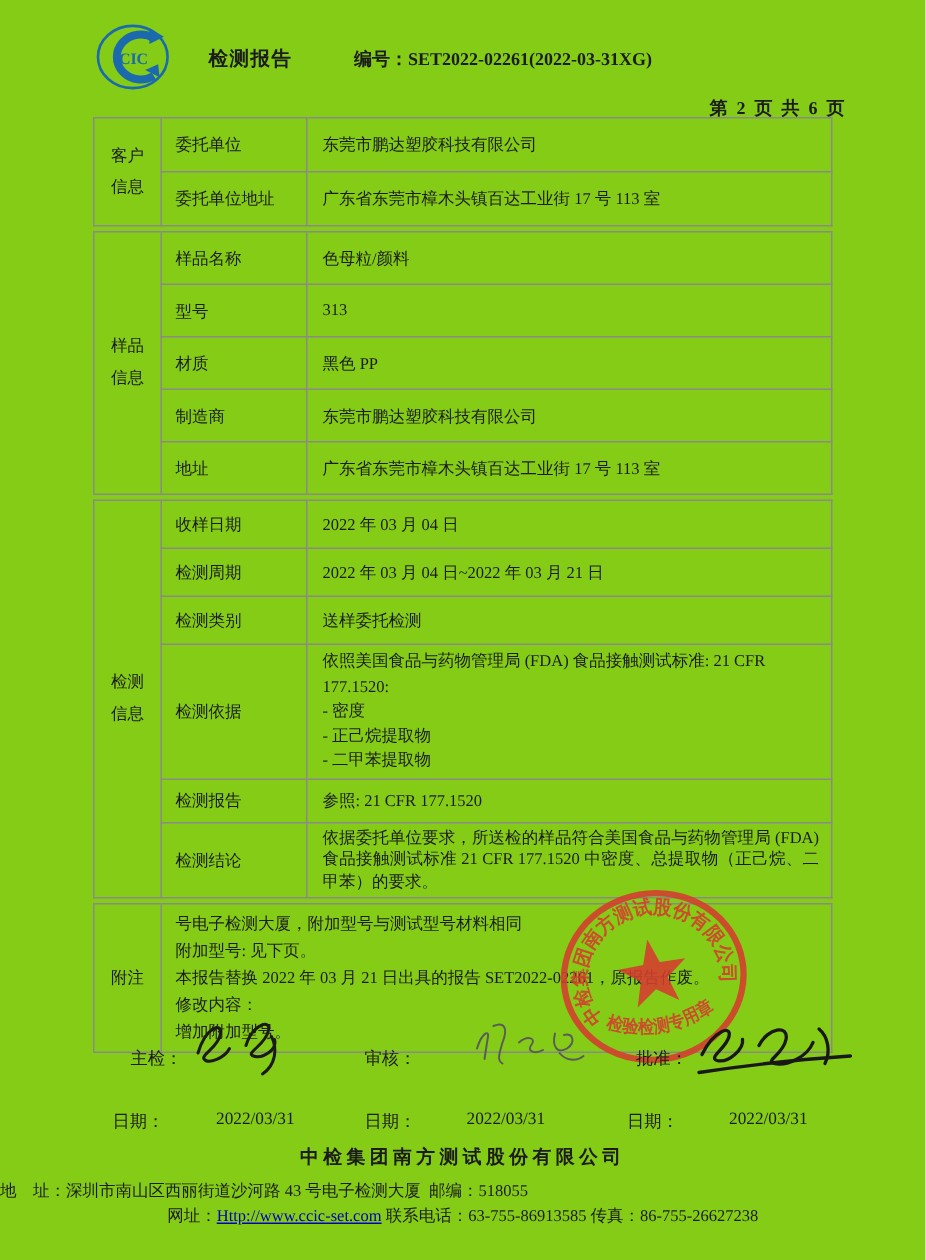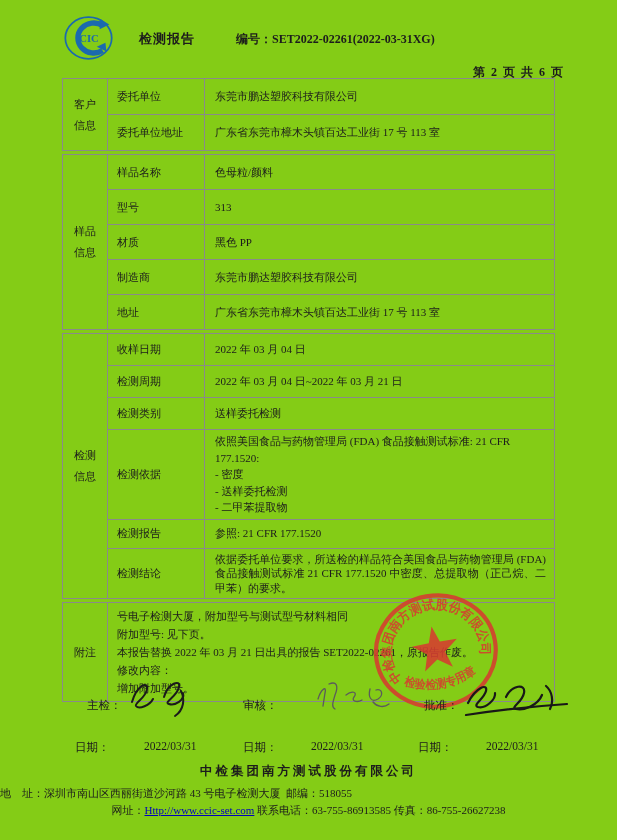--- a/index.html
+++ b/index.html
@@ -132,21 +132,21 @@
       </tr>
       <tr class="h28">
         <td class="key-cell">检测类别</td>
         <td class="val-cell">送样委托检测</td>
       </tr>
       <tr>
         <td class="key-cell">检测依据</td>
         <td class="cell-lines">
           <div>依照美国食品与药物管理局 (FDA) 食品接触测试标准: 21 CFR 177.1520:</div>
           <div>- 密度</div>
-          <div>- 送样委托检测</div>
+          <div>- 正己烷提取物</div>
           <div>- 二甲苯提取物</div>
         </td>
       </tr>
       <tr class="h25">
         <td class="key-cell">检测报告</td>
         <td class="val-cell">参照: 21 CFR 177.1520</td>
       </tr>
       <tr>
         <td class="key-cell">检测结论</td>
         <td class="concl-cell">依据委托单位要求，所送检的样品符合美国食品与药物管理局 (FDA) 食品接触测试标准 21 CFR 177.1520 中密度、总提取物（正己烷、二甲苯）的要求。</td>

